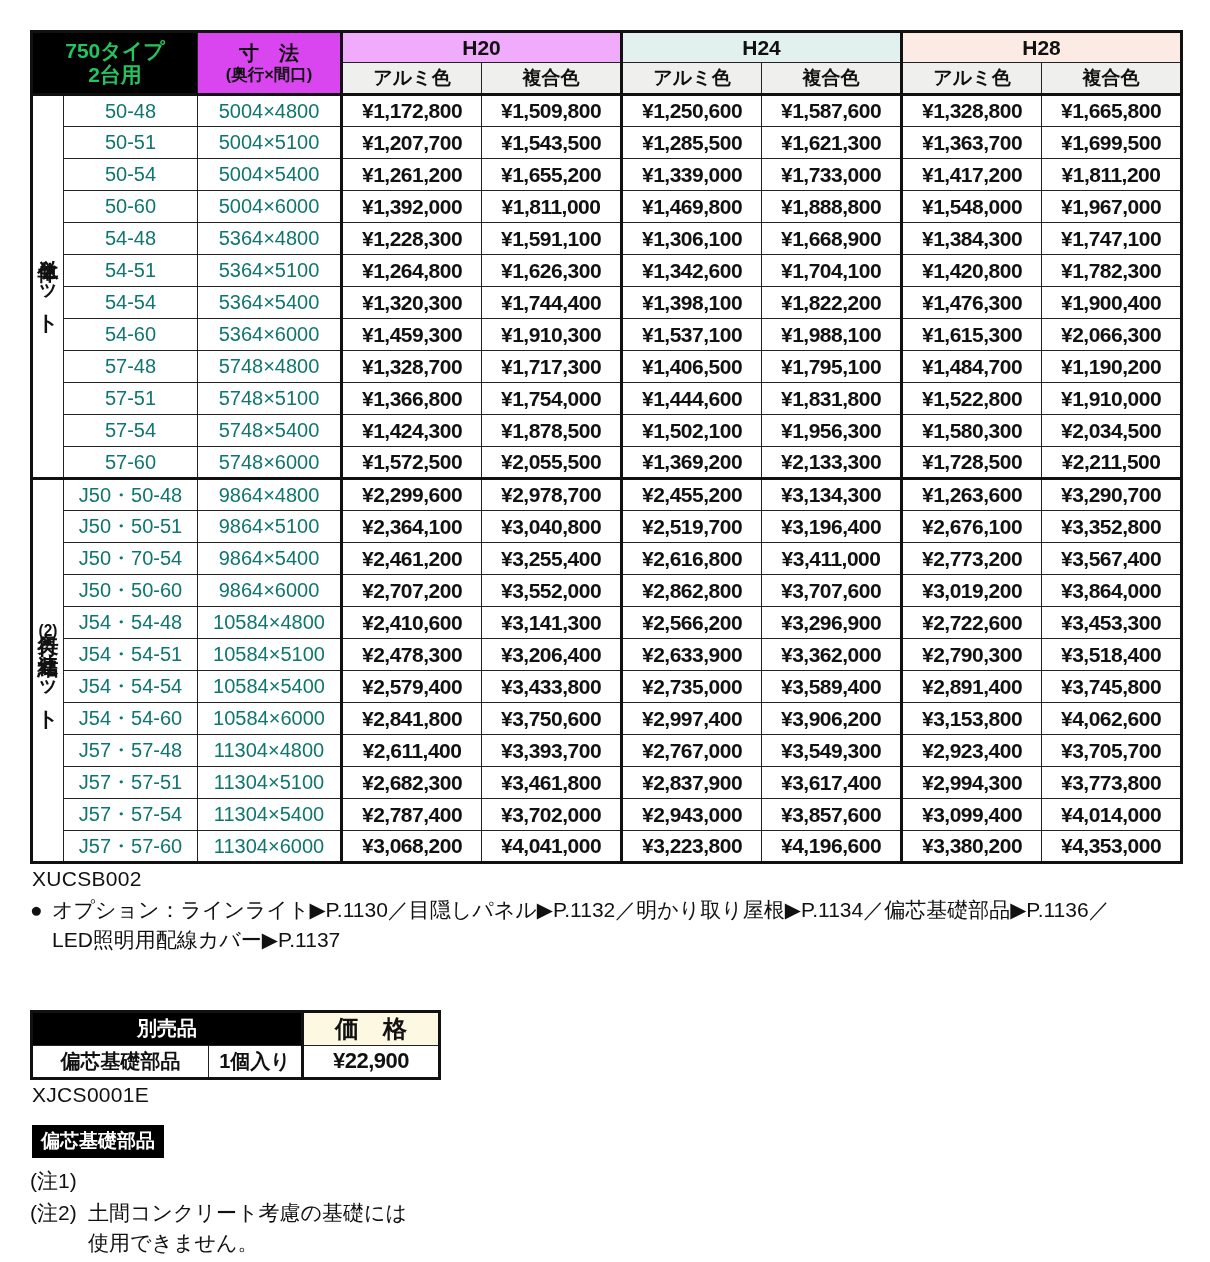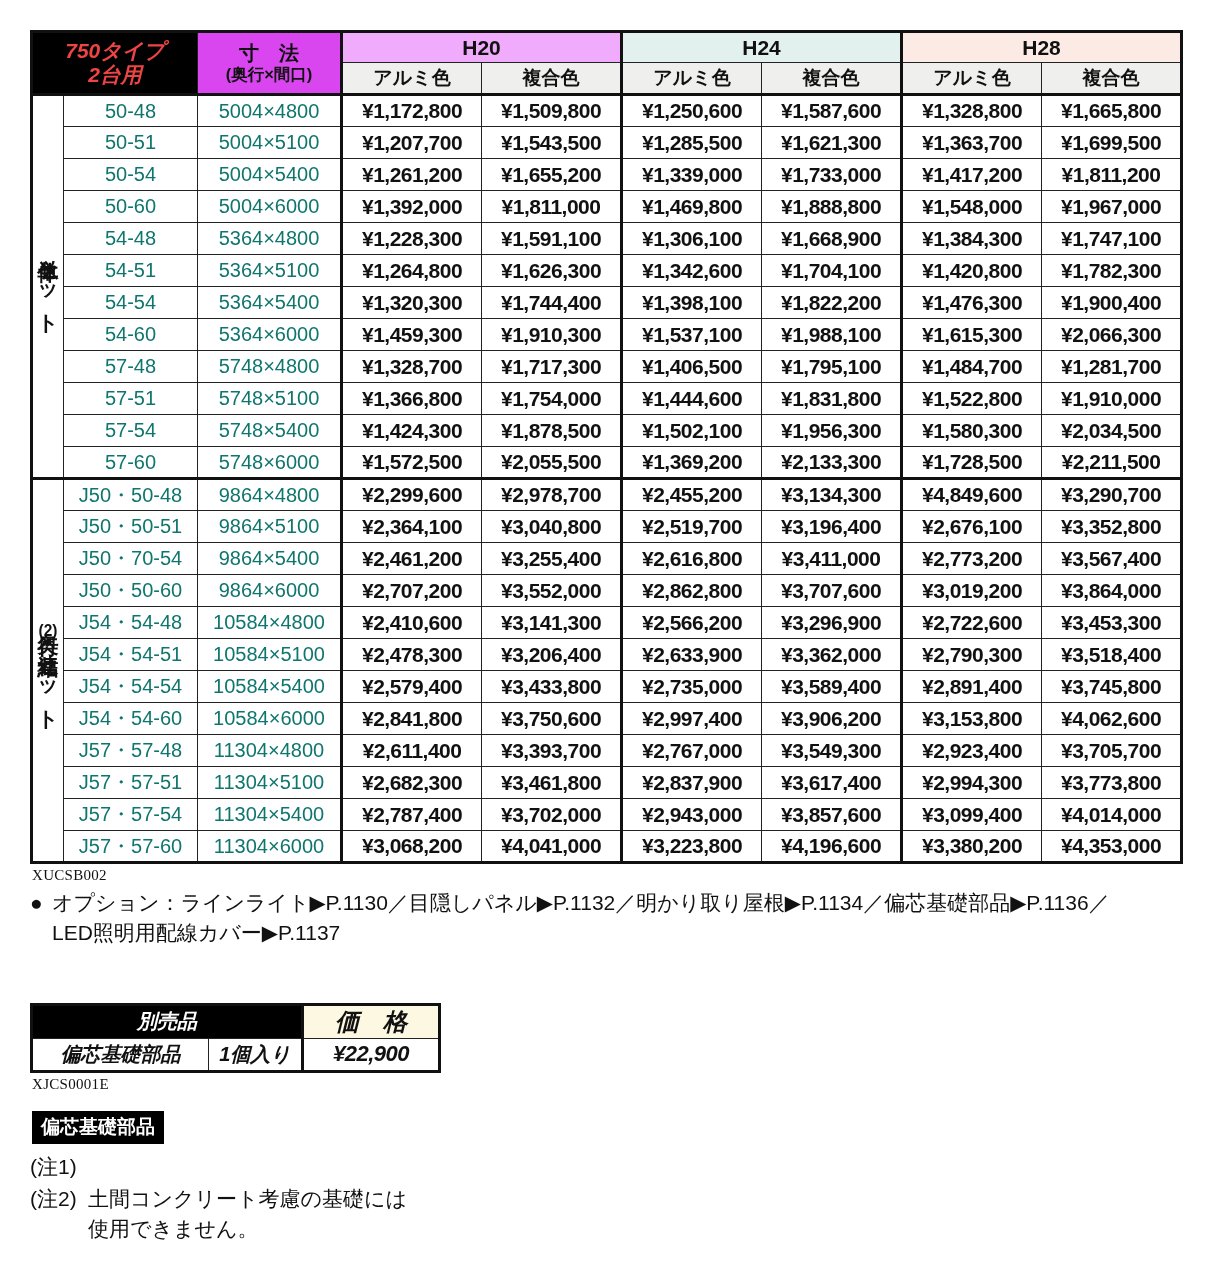--- a/index.html
+++ b/index.html
@@ -10,46 +10,46 @@
     color: #111;
   }
   .page { padding: 30px 0 0 30px; }
 
   
   table.price { border-collapse: collapse; table-layout: fixed; width: 1150px; }
   table.price { border: 3px solid #111; }
   table.price th, table.price td { border: 1px solid #222; padding: 0; overflow: hidden; white-space: nowrap; }
   table.price thead tr.head-groups th { height: 31px; font-size: 21px; font-weight: bold; text-align: center; }
   table.price thead tr.head-subs th { height: 32px; font-size: 19px; font-weight: bold; text-align: center; background: #efefed; border-bottom: 2px solid #111; }
-  th.corner { background: #000; color: #ef4444; font-weight: bold; font-size: 20px; line-height: 1.15; text-align: center; font-style: italic; }
+  th.corner { background: #000; color: #22c55e; font-weight: bold; font-size: 20px; line-height: 1.15; text-align: center; }
   th.dimhead { background: #d946ef; font-weight: bold; text-align: center; line-height: 1.2; }
   th.dimhead .l1 { font-size: 20px; }
   th.dimhead .l2 { font-size: 16.5px; }
   .gstart { border-left: 3px solid #111 !important; }
   table.price tbody tr { height: 32px; }
   table.price tbody tr.group-start td { border-top: 3px solid #111; }
   td.code, td.dim { font-size: 20px; text-align: center; color: #0f766e; }
   td.price-cell { font-size: 21px; font-weight: bold; text-align: center; letter-spacing: -0.5px; }
   td.vlabel { text-align: center; vertical-align: middle; background: #fff; }
   td.vlabel .vtext {
     display: inline-block;
     writing-mode: vertical-rl;
     text-orientation: upright;
     font-weight: bold; font-size: 21px; letter-spacing: 2px;
   }
   td.vlabel .tcy { text-combine-upright: all; font-size: 0.82em; letter-spacing: 0; }
 
   
-  .small-code { font-size: 15px; margin: 3px 0 4px 2px; letter-spacing: 0.3px; font-family: Liberation Serif, serif; }
+  .small-code { font-size: 21px; margin: 3px 0 4px 2px; letter-spacing: 0.3px; }
   .options { display: flex; margin-top: 4px; font-size: 21px; line-height: 1.45; }
   .options .bullet { width: 22px; flex: none; }
   .options .txt { white-space: pre-line; }
 
   
-  table.acc { border-collapse: collapse; table-layout: fixed; width: 408px; margin-top: 54px; border: 3px solid #111; font-style: italic; }
+  table.acc { border-collapse: collapse; table-layout: fixed; width: 408px; margin-top: 54px; border: 3px solid #111; }
   table.acc th, table.acc td { border: 1px solid #222; padding: 0; text-align: center; white-space: nowrap; }
   table.acc tr { height: 33px; }
   th.acc-item { background: #000; color: #fff; font-size: 20px; font-weight: bold; }
   th.acc-price-head { font-size: 24px; font-weight: bold; }
   td.acc-name, td.acc-qty { font-size: 20px; font-weight: bold; }
   td.acc-price { font-size: 22px; font-weight: bold; letter-spacing: -0.5px; }
 
   
   .badge {
     display: inline-block; background: #000; color: #fff;
@@ -185,21 +185,21 @@
           <td class="price-cell">¥2,066,300</td>
         </tr>
         <tr>
           <td class="code">57-48</td>
           <td class="dim">5748×4800</td>
           <td class="price-cell gstart">¥1,328,700</td>
           <td class="price-cell">¥1,717,300</td>
           <td class="price-cell gstart">¥1,406,500</td>
           <td class="price-cell">¥1,795,100</td>
           <td class="price-cell gstart">¥1,484,700</td>
-          <td class="price-cell">¥1,281,700</td>
+          <td class="price-cell">¥1,190,200</td>
         </tr>
         <tr>
           <td class="code">57-51</td>
           <td class="dim">5748×5100</td>
           <td class="price-cell gstart">¥1,366,800</td>
           <td class="price-cell">¥1,754,000</td>
           <td class="price-cell gstart">¥1,444,600</td>
           <td class="price-cell">¥1,831,800</td>
           <td class="price-cell gstart">¥1,522,800</td>
           <td class="price-cell">¥1,910,000</td>
@@ -225,21 +225,21 @@
           <td class="price-cell">¥2,211,500</td>
         </tr>
         <tr class="group-start">
           <td class="vlabel" rowspan="12"><div class="vtext">奥行<span class="tcy">(2)</span>連結セット</div></td>
           <td class="code">J50・50-48</td>
           <td class="dim">9864×4800</td>
           <td class="price-cell gstart">¥2,299,600</td>
           <td class="price-cell">¥2,978,700</td>
           <td class="price-cell gstart">¥2,455,200</td>
           <td class="price-cell">¥3,134,300</td>
-          <td class="price-cell gstart">¥4,849,600</td>
+          <td class="price-cell gstart">¥1,263,600</td>
           <td class="price-cell">¥3,290,700</td>
         </tr>
         <tr>
           <td class="code">J50・50-51</td>
           <td class="dim">9864×5100</td>
           <td class="price-cell gstart">¥2,364,100</td>
           <td class="price-cell">¥3,040,800</td>
           <td class="price-cell gstart">¥2,519,700</td>
           <td class="price-cell">¥3,196,400</td>
           <td class="price-cell gstart">¥2,676,100</td>

